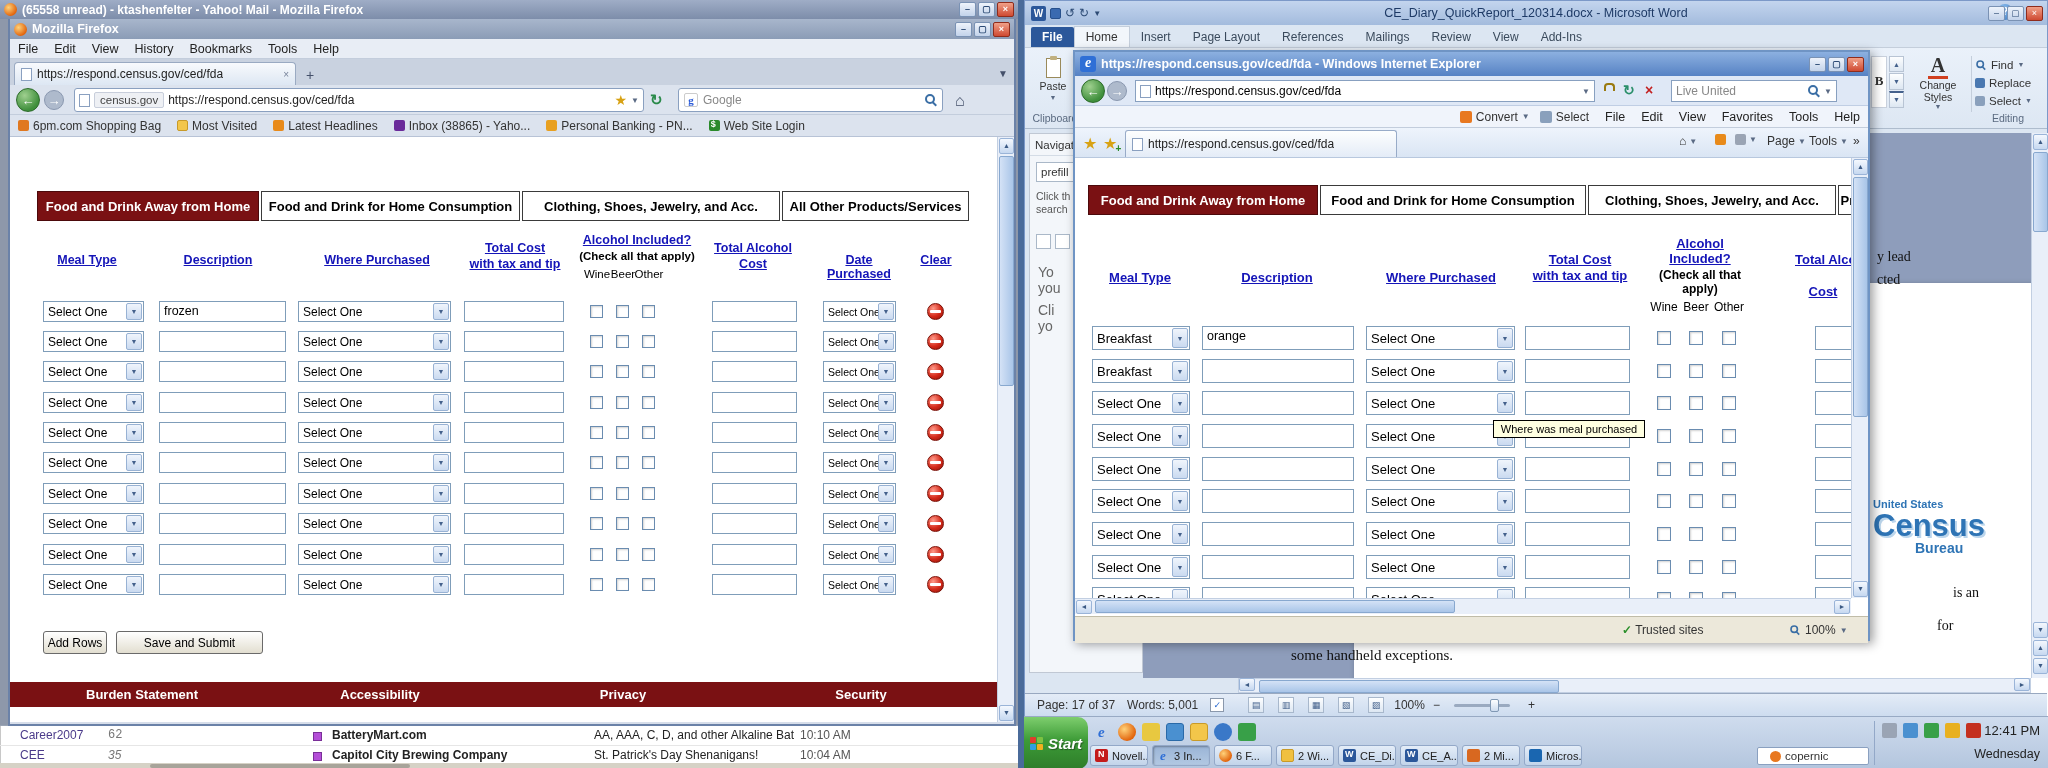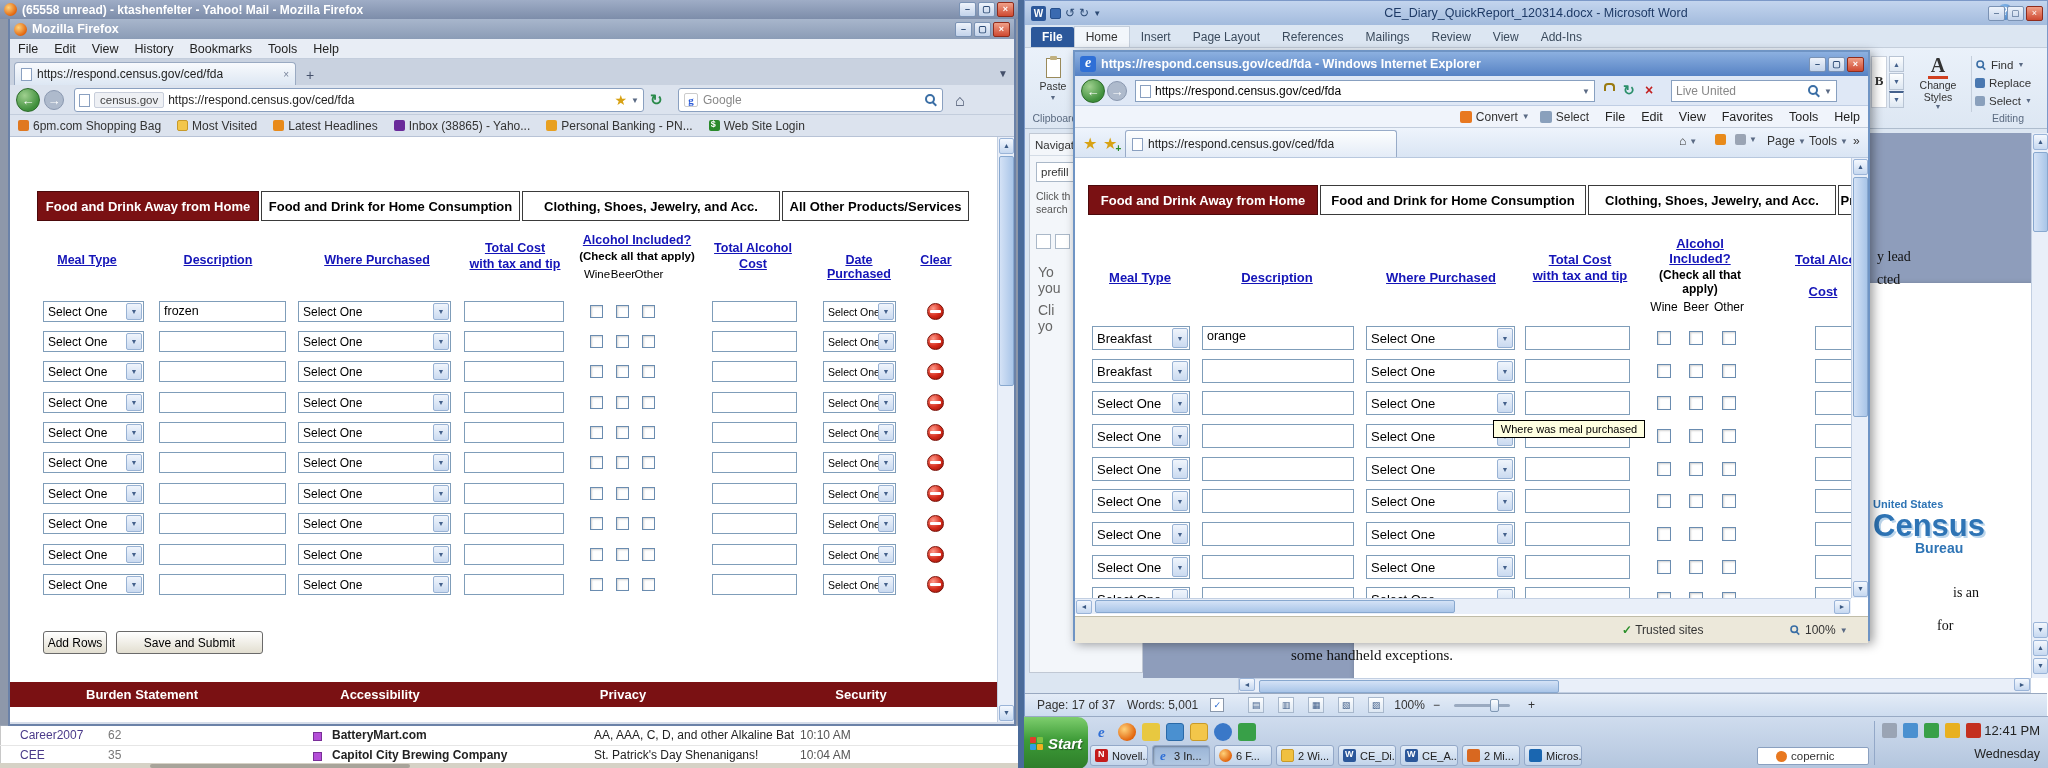--- a/index.html
+++ b/index.html
@@ -204,21 +204,21 @@
   .flag i{border-radius:1px}
   #ql{position:absolute;left:70px;top:6px;width:175px;height:18px}
   .qli{position:absolute;border-radius:3px;cursor:pointer}
   #tbtns{position:absolute;left:66px;top:28px;width:560px;height:21px}
   .tbtn{position:absolute;background:linear-gradient(#e4edf8,#c2d4ea);border:1px solid #93a8c8;border-radius:3px;
         display:flex;align-items:center;gap:4px;padding:0 4px;font-size:11px;color:#222;overflow:hidden;cursor:pointer}
   .tbtn.on{background:linear-gradient(#9ab4d6,#b2c8e2);box-shadow:inset 1px 1px 2px rgba(0,0,0,.3)}
   .tic{width:13px;height:13px;border-radius:2px;flex:none;position:relative}
   .tlab{white-space:nowrap}
   #copernic{position:absolute;left:733px;top:30px;width:112px;height:18px;background:#fff;border:1px solid #8aa0c0;border-radius:2px;
-            display:flex;align-items:center;gap:4px;padding:0 18px;font-size:11.5px;color:#333}
+            display:flex;align-items:center;gap:4px;padding:0 12px;font-size:11.5px;color:#333}
   .copico{width:11px;height:11px;background:#e87820;border-radius:50%}
   .traydiv{position:absolute;left:850px;top:4px;width:1px;height:44px;background:#93a8c8}
   #tray{position:absolute;left:858px;top:6px;width:110px;height:15px}
   .tri{position:absolute;border-radius:2px;cursor:pointer}
   .clock{position:absolute;right:8px;top:6px;font-size:13px;color:#222}
   .day{position:absolute;right:8px;top:30px;font-size:12.5px;color:#222}
 
   
   .shopping-bag-icon{background:#e07820}
   .folder-icon{background:#f3c64a;border:1px solid #c89a28}
@@ -265,23 +265,23 @@
     </div>
     <div class="ysliver a" style="left:0"></div>
     <div class="ysliver a" style="left:1009px"></div>
     <div id="mailrows" class="a">
       <div class="msep"></div>
       <div class="mline a" style="top:19px"></div>
       <div class="mscroll a">
         <div class="mthumb a"></div>
       </div>
     <div class="mfold" style="position: absolute; left: 20px; top: 2px; width: 84px; height: 16px;">Career2007</div>
-        <div class="mcount" style="position: absolute; left: 108px; top: 2px; width: 40px; height: 16px;">62</div>
+        <div class="mcount" style="position: absolute; left: 108px; top: 2px; width: 40px; height: 16px; font-family: Liberation Mono, monospace;">62</div>
         <div class="mfold" style="position: absolute; left: 20px; top: 22px; width: 84px; height: 16px;">CEE</div>
-        <div class="mcount" style="position: absolute; left: 108px; top: 22px; width: 40px; height: 16px;">35</div>
+        <div class="mcount" style="position: absolute; left: 108px; top: 22px; width: 40px; height: 16px; font-style: italic;">35</div>
         <div class="mico" style="position: absolute; left: 313px; top: 6px; width: 9px; height: 9px;"></div>
         <div class="msend" style="position: absolute; left: 332px; top: 2px; width: 245px; height: 16px;">BatteryMart.com</div>
         <div class="msubj" style="position: absolute; left: 594px; top: 2px; width: 200px; height: 16px;">AA, AAA, C, D, and other Alkaline Batteries at BatteryMart....</div>
         <div class="mtime" style="position: absolute; left: 800px; top: 2px; width: 60px; height: 16px;">10:10 AM</div>
         <div class="mico" style="position: absolute; left: 313px; top: 26px; width: 9px; height: 9px;"></div>
         <div class="msend" style="position: absolute; left: 332px; top: 22px; width: 245px; height: 16px;">Capitol City Brewing Company</div>
         <div class="msubj" style="position: absolute; left: 594px; top: 22px; width: 200px; height: 16px;">St. Patrick's Day Shenanigans!</div>
         <div class="mtime" style="position: absolute; left: 800px; top: 22px; width: 60px; height: 16px;">10:04 AM</div>
       </div>
   </div>

